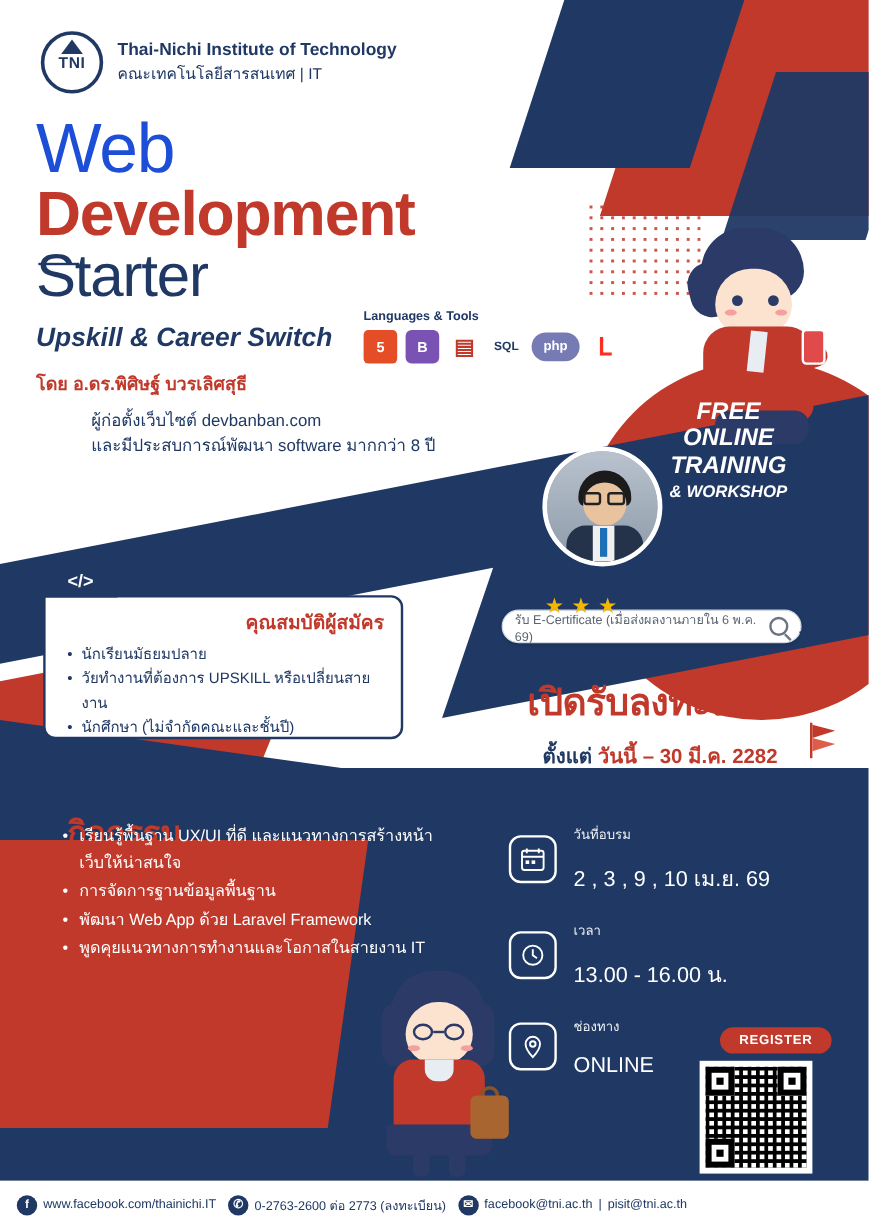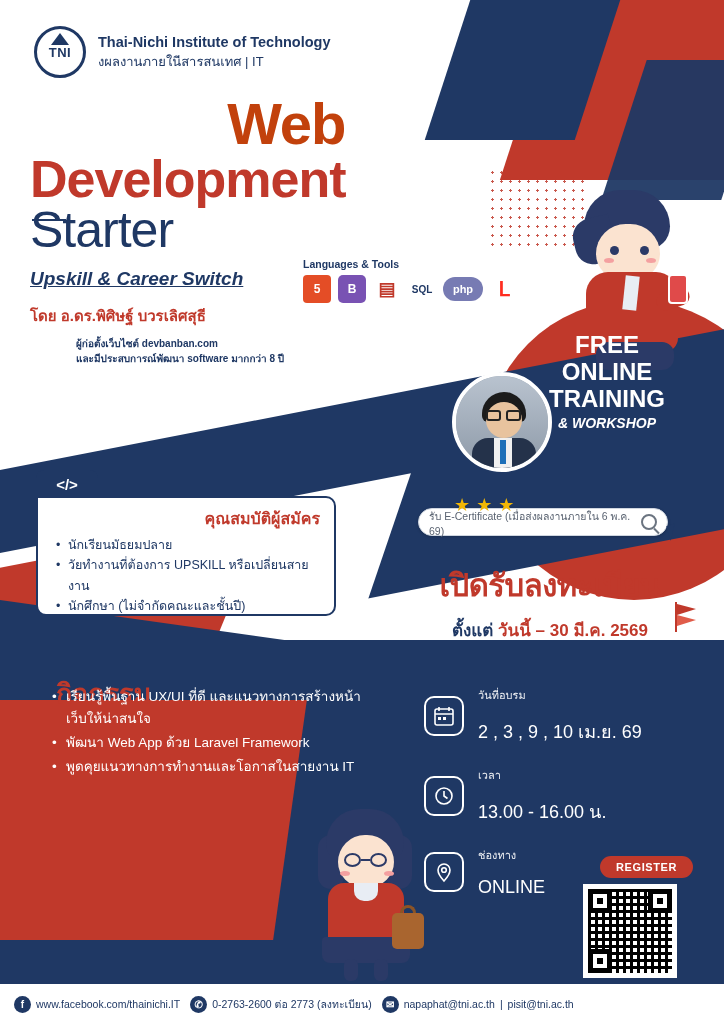--- a/index.html
+++ b/index.html
@@ -142,36 +142,35 @@
     width:0;height:0;
     border-left:9px solid transparent;
     border-right:9px solid transparent;
     border-bottom:12px solid #1F3864;
   }
   .org-name { font-size: 14.5px; color: #1F3864; font-weight: bold; line-height: 1.45; }
   .org-sub { font-size: 13px; color: #1F3864; line-height: 1.45; }
 
   
   .title-block { position: absolute; top: 96px; left: 30px; z-index: 10; }
-  .t1 { font-size: 58px; font-weight: bold; color: #c2410c; line-height: .98; letter-spacing: -1px; text-align: right;}
+  .t1 { font-size: 58px; font-weight: normal; color: #1d4ed8; line-height: .98; letter-spacing: -1px;}
   .t2 { font-size: 52px; font-weight: bold; color: #C0392B; line-height: 1.0; letter-spacing: -1px;}
   .t3 { font-size: 50px; font-weight: normal; color: #1F3864; line-height: 1.02; letter-spacing: -1px;}
   .subtitle {
     margin-top: 12px;
-    font-size: 19px; color: #1F3864; font-style: italic; font-weight: bold;
+    font-size: 22px; color: #1F3864; font-style: italic; font-weight: bold;
     line-height: 1.18;
-    text-decoration: underline;
   }
   .byline {
     margin-top: 14px;
     font-size: 15px; color: #C0392B; font-weight: bold;
   }
   .bydesc {
     margin-top: 8px; margin-left: 46px;
-    font-size: 10px; color: #1F3864; line-height: 1.5; font-weight: bold;
+    font-size: 14px; color: #1F3864; line-height: 1.5;
   }
   .byrule {
     position: absolute; left: 2px; top: 123px;
     width: 34px; height: 2px; background: #1F3864;
   }
 
   
   .tools {
     position: absolute; top: 258px; left: 303px; z-index: 12;
   }
@@ -203,21 +202,21 @@
   .m1-arm { position:absolute; top: 100px; left: 104px; width: 34px; height: 18px; background:#C0392B; border-radius: 10px; transform: rotate(-18deg);}
   .m1-phone{ position:absolute; top: 84px; left: 116px; width: 20px; height: 30px; background:#E04A4A; border-radius: 4px; border:2px solid #fff;}
   .m1-leg { position:absolute; top: 152px; left: 44px; width: 78px; height: 28px; background:#2B3A67; border-radius: 12px;}
 
   
   .free-badge {
     position: absolute; top: 332px; right: 32px;
     width: 170px; text-align: center; z-index: 12;
     color: #ffffff;
   }
-  .fb1 { font-size: 24px; font-weight: bold; line-height: 1.12; }
+  .fb1 { font-size: 20px; font-weight: bold; line-height: 1.12; font-style: italic;}
   .fb2 { font-size: 14px; font-weight: bold; font-style: italic; margin-top: 2px; text-align: center;}
 
   
   .speaker {
     position: absolute; top: 372px; left: 452px;
     width: 100px; height: 100px; border-radius: 50%;
     border: 4px solid #ffffff; overflow: hidden; z-index: 14;
     background: #9aa7b5;
   }
   .sp-bg { position:absolute; inset:0; background: linear-gradient(#b9c3cf, #8e9aa8);}
@@ -373,21 +372,21 @@
   <div class="shape navy-bottom-slant"></div>
   <div class="shape navy-bottom"></div>
   <div class="shape red-bottom-left"></div>
 
   <div class="header">
     <div class="logo">
       <span class="logo-inner">TNI</span>
     </div>
     <div>
       <div class="org-name">Thai-Nichi Institute of Technology</div>
-      <div class="org-sub">งผลงานภายในีสารสนเทศ | IT</div>
+      <div class="org-sub">คณะเทคโนโลยีสารสนเทศ | IT</div>
     </div>
   </div>
 
   <div class="title-block">
     <div class="t1">Web</div>
     <div class="t2">Development</div>
     <div class="t3">Starter</div>
     <div class="subtitle">
       <div>Upskill &amp; Career Switch</div>
     </div>
@@ -464,32 +463,33 @@
     <ul class="qual-list">
       <li>นักเรียนมัธยมปลาย</li>
       <li>วัยทำงานที่ต้องการ UPSKILL หรือเปลี่ยนสายงาน</li>
       <li>นักศึกษา (ไม่จำกัดคณะและชั้นปี)</li>
     </ul>
   </div>
 
   <div class="reg-block">
     <div class="reg-title">เปิดรับลงทะเบียน</div>
     <div class="reg-sub">
-      <span>ตั้งแต่ </span><span class="hl">วันนี้ – 30 มี.ค. 2569</span>
+      <span>ตั้งแต่ </span><span class="hl">วันนี้ – 30 มี.ค. 2282</span>
     </div>
     <svg class="reg-flag" viewBox="0 0 26 30">
       <rect x="3" y="0" width="2" height="30" fill="#C0392B"></rect>
       <path d="M5 2 L24 7 L5 13 Z" fill="#C0392B"></path>
       <path d="M5 13 L24 18 L5 24 Z" fill="#E05C4A"></path>
     </svg>
   </div>
 
   <div class="act-title">กิจกรรม</div>
   <ul class="act-list">
     <li>เรียนรู้พื้นฐาน UX/UI ที่ดี และแนวทางการสร้างหน้าเว็บให้น่าสนใจ</li>
+    <li>การจัดการฐานข้อมูลพื้นฐาน</li>
     <li>พัฒนา Web App ด้วย Laravel Framework</li>
     <li>พูดคุยแนวทางการทำงานและโอกาสในสายงาน IT</li>
   </ul>
 
   <div class="info">
     <div class="info-row">
       <div class="info-ico">
         <svg width="22" height="22" viewBox="0 0 22 22" fill="none" stroke="#fff" stroke-width="1.6">
           <rect x="2" y="4" width="18" height="16" rx="2"></rect>
           <path d="M2 9h18M6 2v4M16 2v4"></path>
@@ -560,19 +560,19 @@
     <div class="footer-item">
       <span class="footer-ico">f</span>
       <span>www.facebook.com/thainichi.IT</span>
     </div>
     <div class="footer-item">
       <span class="footer-ico">✆</span>
       <span>0-2763-2600 ต่อ 2773 (ลงทะเบียน)</span>
     </div>
     <div class="footer-item">
       <span class="footer-ico">✉</span>
-      <span>napaphat@tni.ac.th</span>
+      <span>facebook@tni.ac.th</span>
       <span class="footer-sep">|</span>
       <span>pisit@tni.ac.th</span>
     </div>
   </div>
 
 </div>
 
 </body></html>

